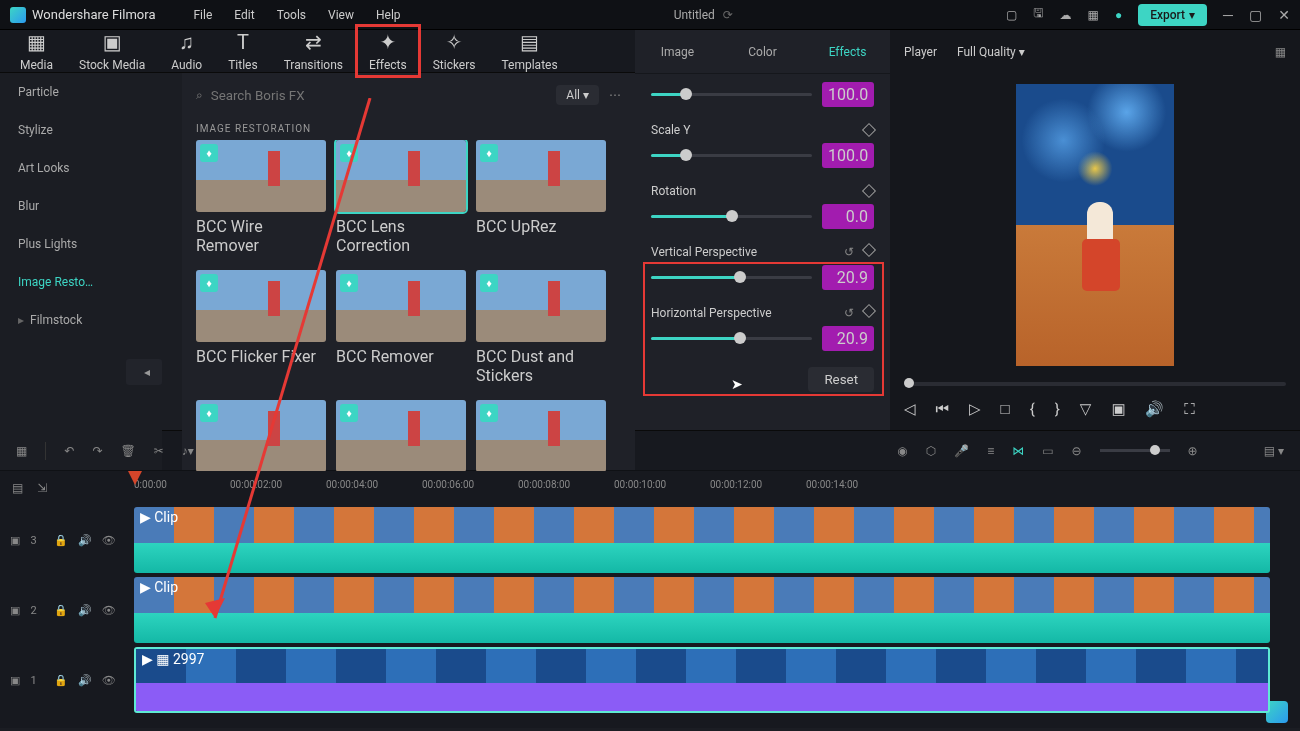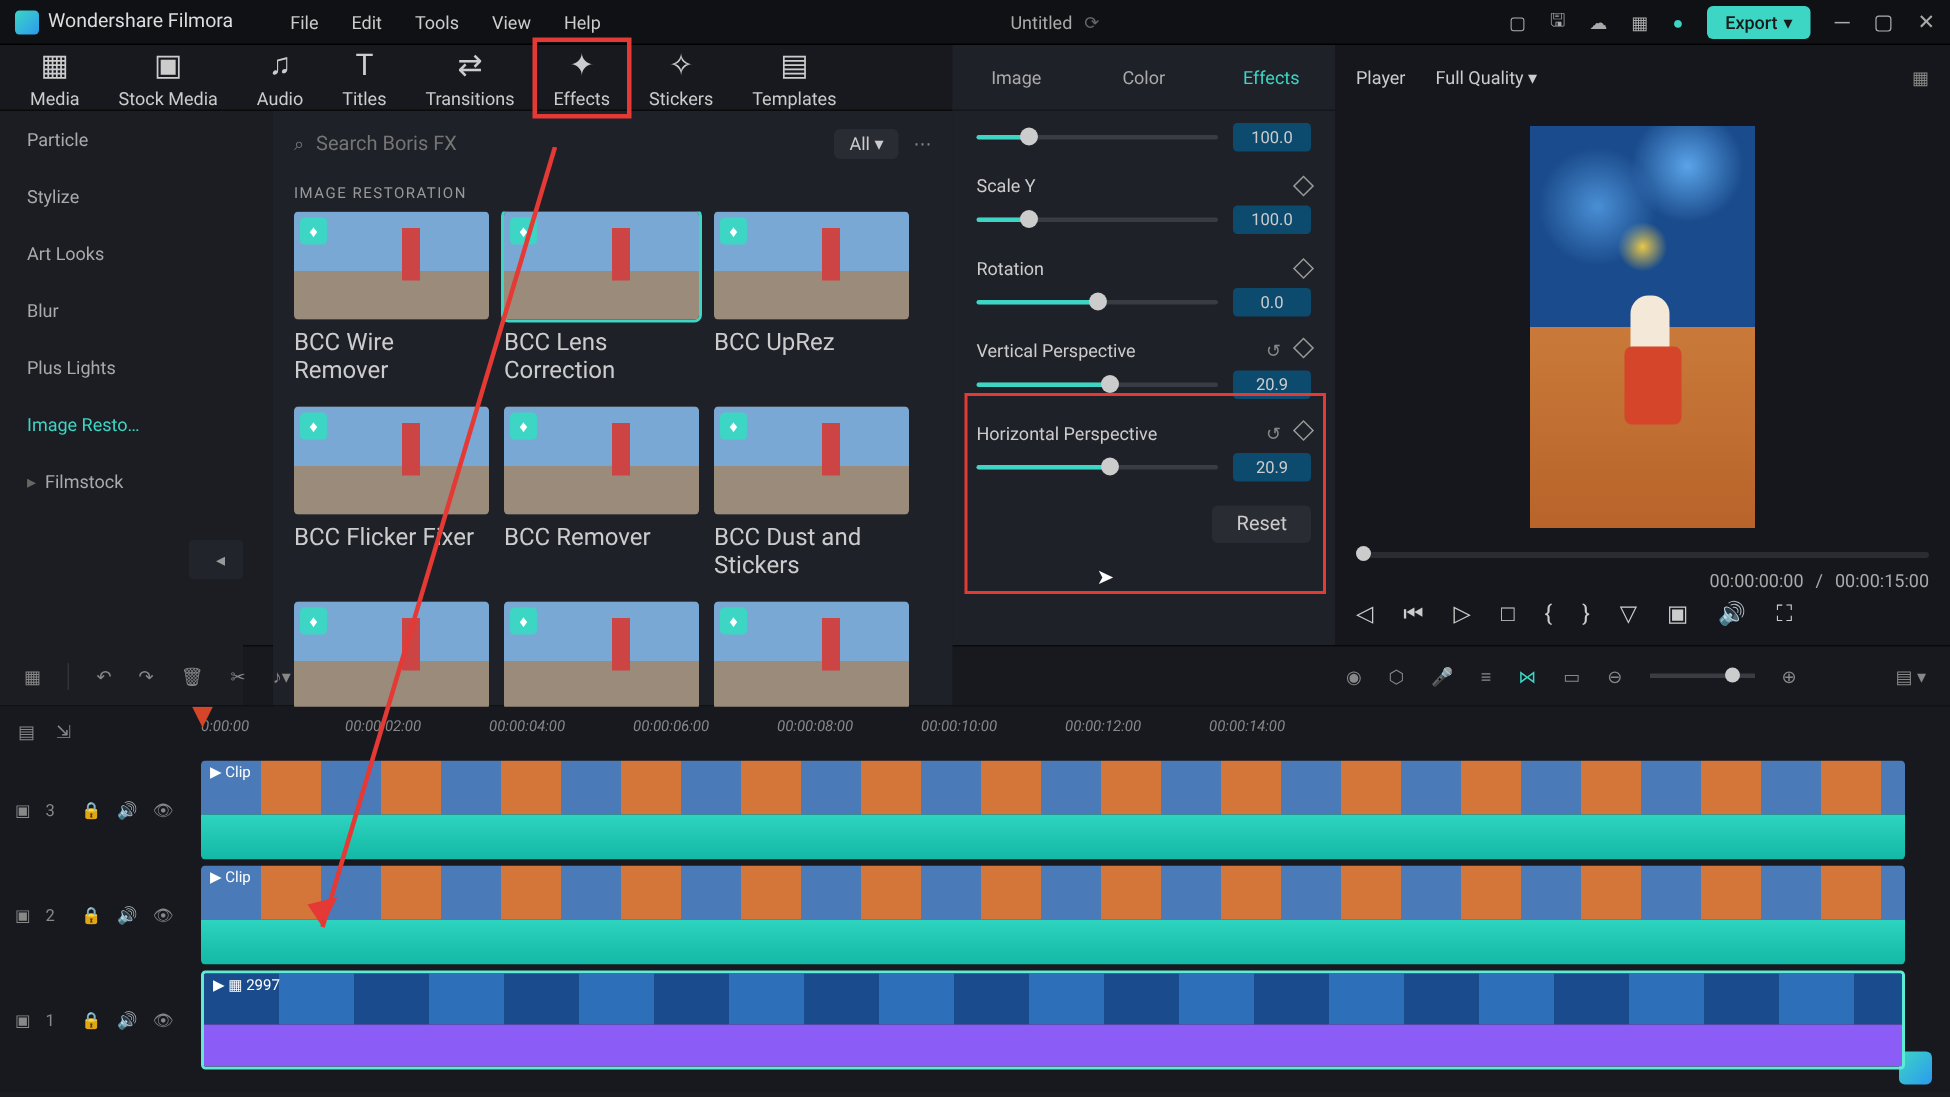--- a/index.html
+++ b/index.html
@@ -45,21 +45,21 @@
 .props-tab{flex:1;text-align:center;color:#aaa;cursor:pointer;padding:10px 0;}
 .props-tab.active{color:#3dd5c4;}
 .prop-row{padding:8px 16px;}
 .prop-label-row{display:flex;align-items:center;justify-content:space-between;margin-bottom:6px;}
 .prop-label{color:#ccc;}
 .prop-icons{display:flex;gap:10px;color:#888;}
 .prop-ctrl{display:flex;align-items:center;gap:10px;}
 .slider{flex:1;height:3px;background:#3a3c44;border-radius:2px;position:relative;}
 .slider-fill{height:100%;background:#3dd5c4;border-radius:2px;}
 .slider-thumb{position:absolute;top:-5px;width:12px;height:12px;background:#ccc;border-radius:50%;cursor:pointer;}
-.val-box{width:52px;background:#0c4a6e;padding:3px 6px;border-radius:3px;text-align:center;color:#ccc;font-size:11px;}
+.val-box{width:52px;background:#a21caf;padding:3px 6px;border-radius:3px;text-align:right;color:#ccc;font-size:16px;}
 .reset-btn{margin:8px 16px 0 auto;display:block;background:#2a2c33;padding:5px 16px;border-radius:4px;color:#ccc;border:none;cursor:pointer;width:fit-content;float:right;}
 .red-box{position:absolute;border:2px solid #e53935;left:8px;right:6px;}
 .player{flex:1;background:#15171c;display:flex;flex-direction:column;}
 .player-head{height:44px;display:flex;align-items:center;padding:0 14px;gap:20px;}
 .preview{flex:1;display:flex;align-items:center;justify-content:center;padding:10px;}
 .preview-img{height:100%;aspect-ratio:9/16;background:linear-gradient(to bottom,#1a4b8c 0%,#2d6fb8 35%,#c97a3a 50%,#b8632a 100%);position:relative;overflow:hidden;}
 .swirl{position:absolute;inset:0 0 50% 0;background:
  radial-gradient(circle at 30% 40%,#4a8fd4 0%,transparent 30%),
  radial-gradient(circle at 70% 20%,#5aa4e8 0%,transparent 25%),
  radial-gradient(circle at 50% 60%,#e8c74a 0%,transparent 15%),
@@ -76,27 +76,27 @@
 .tl-toolbar{height:40px;display:flex;align-items:center;padding:0 16px;gap:18px;color:#888;border-bottom:1px solid #0f1115;}
 .tl-toolbar .sep{width:1px;height:18px;background:#333;}
 .tl-toolbar span{cursor:pointer;}
 .tl-main{flex:1;display:flex;position:relative;}
 .tl-left{width:134px;background:#17191f;}
 .tl-left-head{height:34px;display:flex;align-items:center;padding:0 12px;gap:14px;color:#888;}
 .track-head{height:70px;display:flex;align-items:center;padding:0 10px;gap:10px;color:#888;font-size:11px;}
 .track-head .trn{width:14px;}
 .tl-right{flex:1;overflow:hidden;}
 .ruler{height:34px;position:relative;background:#17191f;}
-.ruler-tick{position:absolute;top:8px;color:#888;font-size:10px;font-style:italic;}
+.ruler-tick{position:absolute;top:8px;color:#888;font-size:10px;}
 .playhead{position:absolute;left:134px;top:0;bottom:0;width:2px;z-index:5;}
 .track{height:70px;position:relative;}
 .clip{position:absolute;top:2px;bottom:2px;left:0;right:30px;border-radius:3px;overflow:hidden;}
 .clip-vid{background:repeating-linear-gradient(90deg,#4a7bb8 0 40px,#d4763a 40px 80px);height:55%;}
 .clip-aud{background:linear-gradient(#2dd4bf,#14b8a6);height:45%;}
-.clip-label{position:absolute;top:2px;left:6px;font-size:10px;color:#fff;display:flex;align-items:center;gap:4px;}
+.clip-label{position:absolute;top:2px;left:6px;font-size:14px;color:#fff;display:flex;align-items:center;gap:4px;}
 .clip3{top:2px;bottom:2px;left:0;right:30px;border:2px solid #5eead4;border-radius:3px;}
 .clip3-vid{height:55%;background:repeating-linear-gradient(90deg,#1a4b8c 0 50px,#2d6fb8 50px 100px);}
 .clip3-bar{height:45%;background:#8b5cf6;}
 .arrow-svg{position:absolute;pointer-events:none;z-index:10;}
 .diamond{width:10px;height:10px;border:1px solid #999;transform:rotate(45deg);display:inline-block;}
 .cursor-arrow{position:absolute;font-size:14px;color:#fff;z-index:20;}
 </style>
 </head>
 <body>
 
@@ -382,25 +382,20 @@
     <div class="preview">
       <div class="preview-img">
         <div class="swirl"></div>
         <div class="person"></div>
         <div class="suitcase"></div>
       </div>
     </div>
     <div class="player-foot">
       <div class="progress">
         <div class="progress-dot"></div>
-      </div>
-      <div class="time-row">
-        <span>00:00:00:00</span>
-        <span>/</span>
-        <span>00:00:15:00</span>
       </div>
       <div class="controls">
         <span>◁</span>
         <span>⏮</span>
         <span>▷</span>
         <span>□</span>
         <span>{</span>
         <span>}</span>
         <span>▽</span>
         <span>▣</span>

